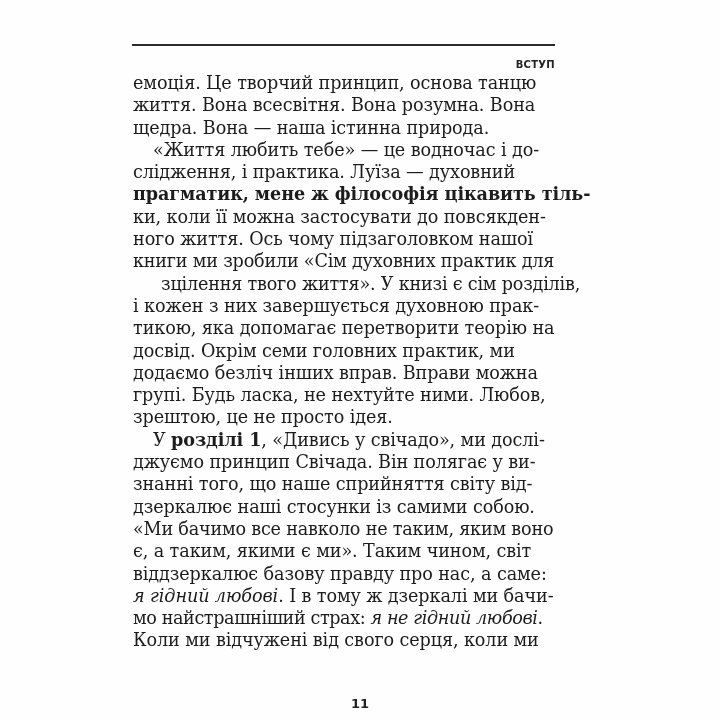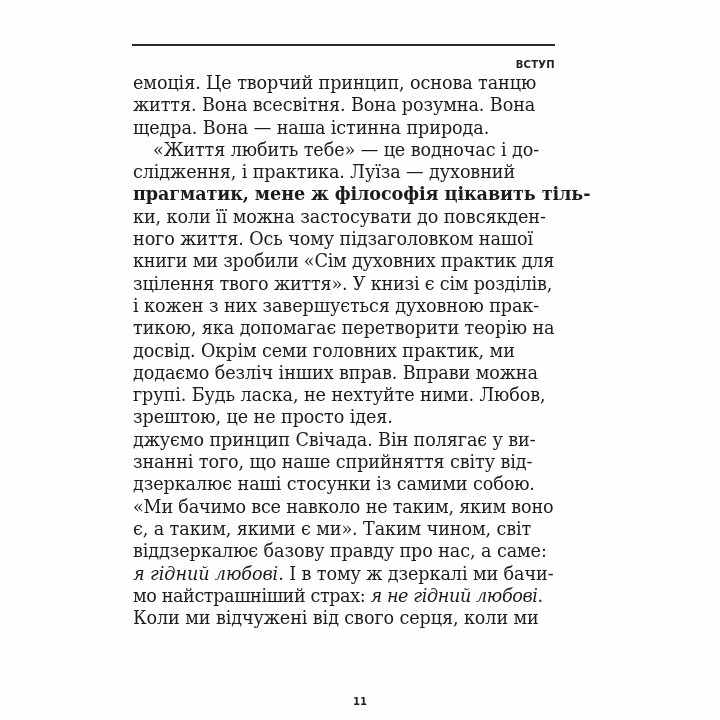--- a/index.html
+++ b/index.html
@@ -70,21 +70,21 @@
       font-style: italic;
     }
     .folio {
       position: absolute;
       top: 696px;
       left: 0;
       width: 720px;
       text-align: center;
       font-family: "DejaVu Sans", "Liberation Sans", sans-serif;
       font-weight: bold;
-      font-size: 10px;
+      font-size: 13px;
       color: #222;
     }
     .seg { }
   </style>
 </head>
 <body>
 
 <div class="page">
   <div class="running-head">ВСТУП</div>
   <div class="rule"></div>
@@ -95,29 +95,30 @@
         <span class="line" style="white-space: nowrap; display: block; text-align-last: left; text-align: left;"><span><span class="seg">життя. Вона всесвітня. Вона розумна. Вона</span></span></span>
         <span class="line last" style="white-space: nowrap; display: block; text-align-last: left; text-align: center;"><span><span class="seg">щедра. Вона — наша істинна природа.</span></span></span>
       </div>
       <div>
         <span class="line indent" style="white-space: nowrap; display: block; text-align-last: left; text-align: left;"><span><span class="seg">«Життя любить тебе» — це водночас і до-</span></span></span>
         <span class="line" style="white-space: nowrap; display: block; text-align-last: left; text-align: left;"><span><span class="seg">слідження, і практика. Луїза — духовний</span></span></span>
         <span class="line" style="white-space: nowrap; display: block; text-align-last: left; text-align: left; font-weight: bold;"><span><span class="seg">прагматик, мене ж філософія цікавить тіль-</span></span></span>
         <span class="line" style="white-space: nowrap; display: block; text-align-last: left; text-align: left;"><span><span class="seg">ки, коли її можна застосувати до повсякден-</span></span></span>
         <span class="line" style="white-space: nowrap; display: block; text-align-last: left; text-align: left;"><span><span class="seg">ного життя. Ось чому підзаголовком нашої</span></span></span>
         <span class="line" style="white-space: nowrap; display: block; letter-spacing: -0.2px; text-align-last: left; text-align: left;"><span><span class="seg">книги ми зробили «Сім духовних практик для</span></span></span>
-        <span class="line" style="white-space: nowrap; display: block; letter-spacing: -0.2px; text-align-last: left; text-align: left;"><span><span class="seg">зцілення твого життя». У книзі є сім розділів,</span></span></span>
+        <span class="line" style="white-space: nowrap; display: block; letter-spacing: -0.2px; text-align-last: left; text-align: left; margin-left: 28px;"><span><span class="seg">зцілення твого життя». У книзі є сім розділів,</span></span></span>
         <span class="line" style="white-space: nowrap; display: block; text-align-last: left; text-align: left;"><span><span class="seg">і кожен з них завершується духовною прак-</span></span></span>
         <span class="line" style="white-space: nowrap; display: block; text-align-last: left; text-align: center;"><span><span class="seg">тикою, яка допомагає перетворити теорію на</span></span></span>
         <span class="line" style="white-space: nowrap; display: block; text-align-last: left; text-align: left;"><span><span class="seg">досвід. Окрім семи головних практик, ми</span></span></span>
         <span class="line" style="white-space: nowrap; display: block; text-align-last: left; text-align: left;"><span><span class="seg">додаємо безліч інших вправ. Вправи можна</span></span></span>
         <span class="line" style="white-space: nowrap; display: block; text-align-last: left; text-align: left;"><span><span class="seg">групі. Будь ласка, не нехтуйте ними. Любов,</span></span></span>
         <span class="line last" style="white-space: nowrap; display: block; text-align-last: left; text-align: left;"><span><span class="seg">зрештою, це не просто ідея.</span></span></span>
       </div>
       <div>
+        <span class="line indent" style="white-space: nowrap; display: block; text-align-last: left; text-align: left;"><span><span class="seg">У </span><b class="seg">розділі 1</b><span class="seg">, «Дивись у свічадо», ми дослі-</span></span></span>
         <span class="line" style="white-space: nowrap; display: block; text-align-last: left; text-align: left;"><span><span class="seg">джуємо принцип Свічада. Він полягає у ви-</span></span></span>
         <span class="line" style="white-space: nowrap; display: block; text-align-last: left; text-align: right;"><span><span class="seg">знанні того, що наше сприйняття світу від-</span></span></span>
         <span class="line" style="white-space: nowrap; display: block; text-align-last: left; text-align: left;"><span><span class="seg">дзеркалює наші стосунки із самими собою.</span></span></span>
         <span class="line" style="white-space: nowrap; display: block; letter-spacing: -0.2px; text-align-last: left; text-align: left;"><span><span class="seg">«Ми бачимо все навколо не таким, яким воно</span></span></span>
         <span class="line" style="white-space: nowrap; display: block; text-align-last: left; text-align: left;"><span><span class="seg">є, а таким, якими є ми». Таким чином, світ</span></span></span>
         <span class="line" style="white-space: nowrap; display: block; text-align-last: left; text-align: left;"><span><span class="seg">віддзеркалює базову правду про нас, а саме:</span></span></span>
         <span class="line" style="white-space: nowrap; display: block; word-spacing: 0.00173611px; text-align-last: left; text-align: left;"><span><i class="seg">я гідний любові</i><span class="seg">. І в тому ж дзеркалі ми бачи-</span></span></span>
         <span class="line" style="white-space: nowrap; display: block; letter-spacing: -0.4px; word-spacing: 0.00260417px; text-align-last: left; text-align: left;"><span><span class="seg">мо найстрашніший страх: </span><i class="seg">я не гідний любові</i><span class="seg">.</span></span></span>
         <span class="line last" style="white-space: nowrap; display: block; text-align-last: left; text-align: left;"><span><span class="seg">Коли ми відчужені від свого серця, коли ми</span></span></span>
       </div>

